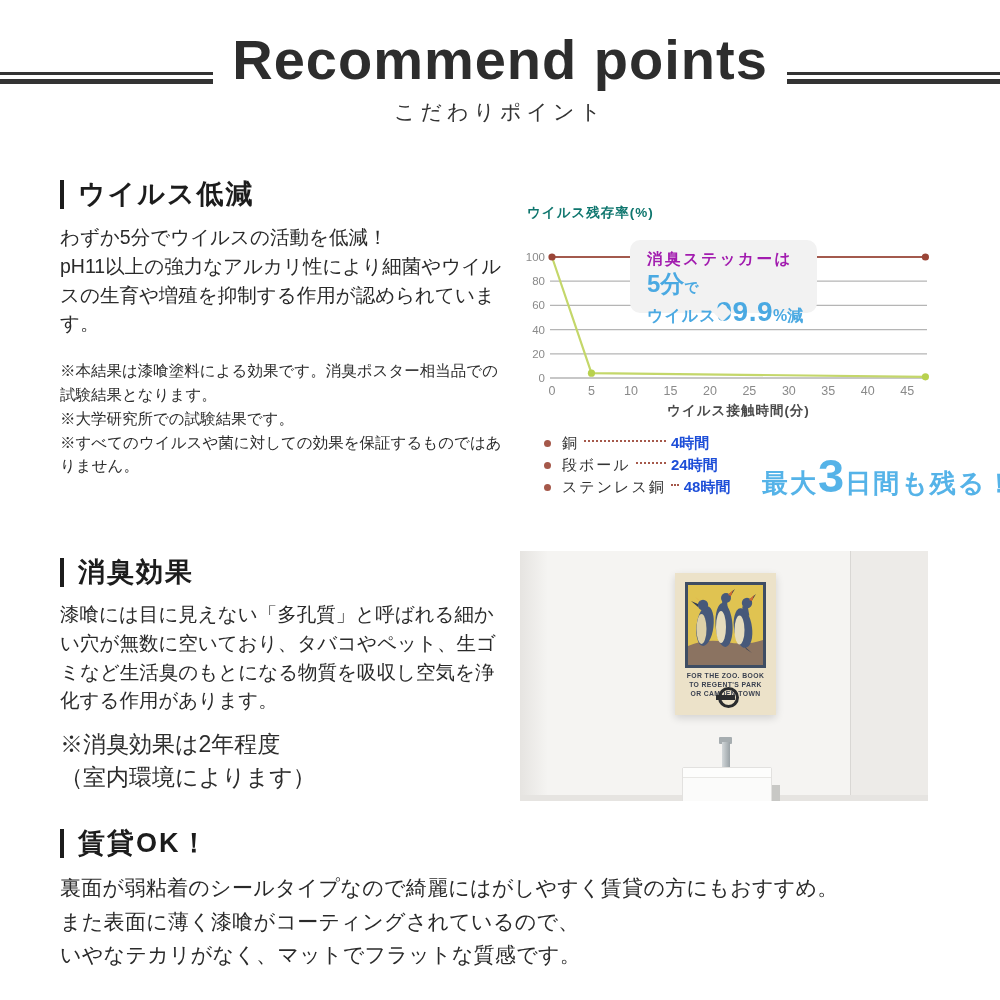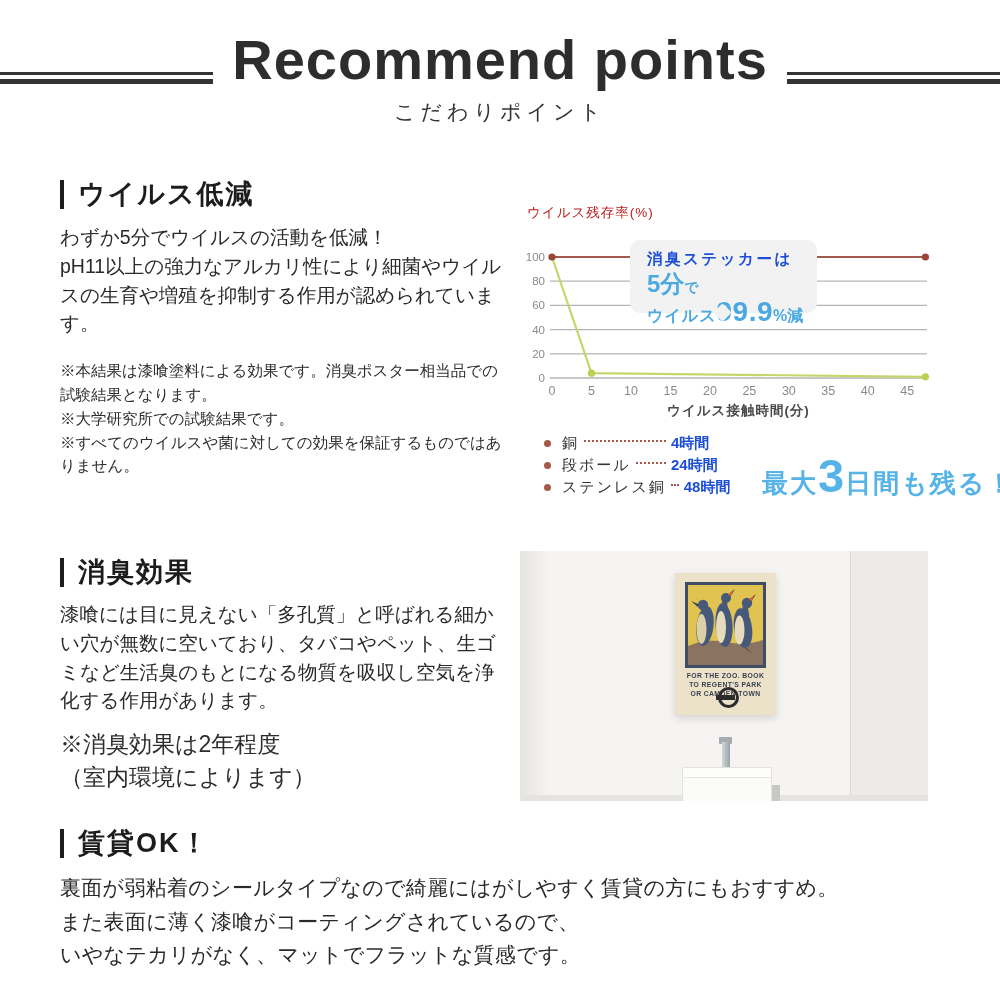--- a/index.html
+++ b/index.html
@@ -26,27 +26,27 @@
 
   .sec-h{display:flex;align-items:center;font-size:27px;font-weight:600;color:#1c1c1c;letter-spacing:2px;line-height:1.2;}
   .sec-h .bar{width:4px;height:29px;background:#1c1c1c;margin-right:14px;flex:none;}
   .body-text{font-size:19.5px;line-height:1.47;color:#2a2a2a;margin-top:13px;}
   .notes{margin-top:21px;font-size:15.5px;line-height:1.54;color:#2d2d2d;}
   .notes2{margin-top:13px;font-size:23px;line-height:1.45;color:#2d2d2d;}
   .rental-body{font-size:21px;line-height:1.58;color:#2a2a2a;margin-top:12px;letter-spacing:0.3px;}
 
   
   .chart-wrap{position:relative;padding-top:26px;}
-  .chart-title{font-size:13.5px;font-weight:400;color:#b91c1c;letter-spacing:1px;margin-left:7px;}
+  .chart-title{font-size:13.5px;font-weight:700;color:#0f766e;letter-spacing:1px;margin-left:7px;}
   #chart-svg{display:block;margin-top:6px;}
   .xlabel{width:377px;margin:2px 0 0 30px;text-align:center;font-size:13.5px;font-weight:700;color:#4a4a4a;letter-spacing:1px;}
   .anno{position:absolute;left:110px;top:62px;width:187px;height:73px;background:#f2f2f2;border-radius:10px;z-index:2;}
   .anno .pointer{position:absolute;left:86px;bottom:-6px;width:13px;height:13px;background:#f2f2f2;transform:rotate(45deg);border-radius:2px;}
   .anno-inner{padding:9px 0 0 17px;}
-  .anno-l1{font-size:15.5px;font-weight:700;color:#1d4ed8;letter-spacing:2.5px;}
+  .anno-l1{font-size:15.5px;font-weight:700;color:#a21caf;letter-spacing:2.5px;}
   .anno-l2{display:flex;align-items:baseline;margin-top:2px;line-height:1;}
   .anno-l3{display:flex;align-items:baseline;margin-top:1px;line-height:1.05;}
   .blue{color:#4aa9e2;}
   .anno-big1{font-size:24px;font-weight:700;}
   .anno-sm{font-size:14px;font-weight:700;}
   .anno-pre{font-size:16px;font-weight:700;letter-spacing:1px;}
   .anno-big2{font-size:28px;font-weight:700;letter-spacing:0.5px;}
   .anno-suf{font-size:16px;font-weight:700;}
 
   

